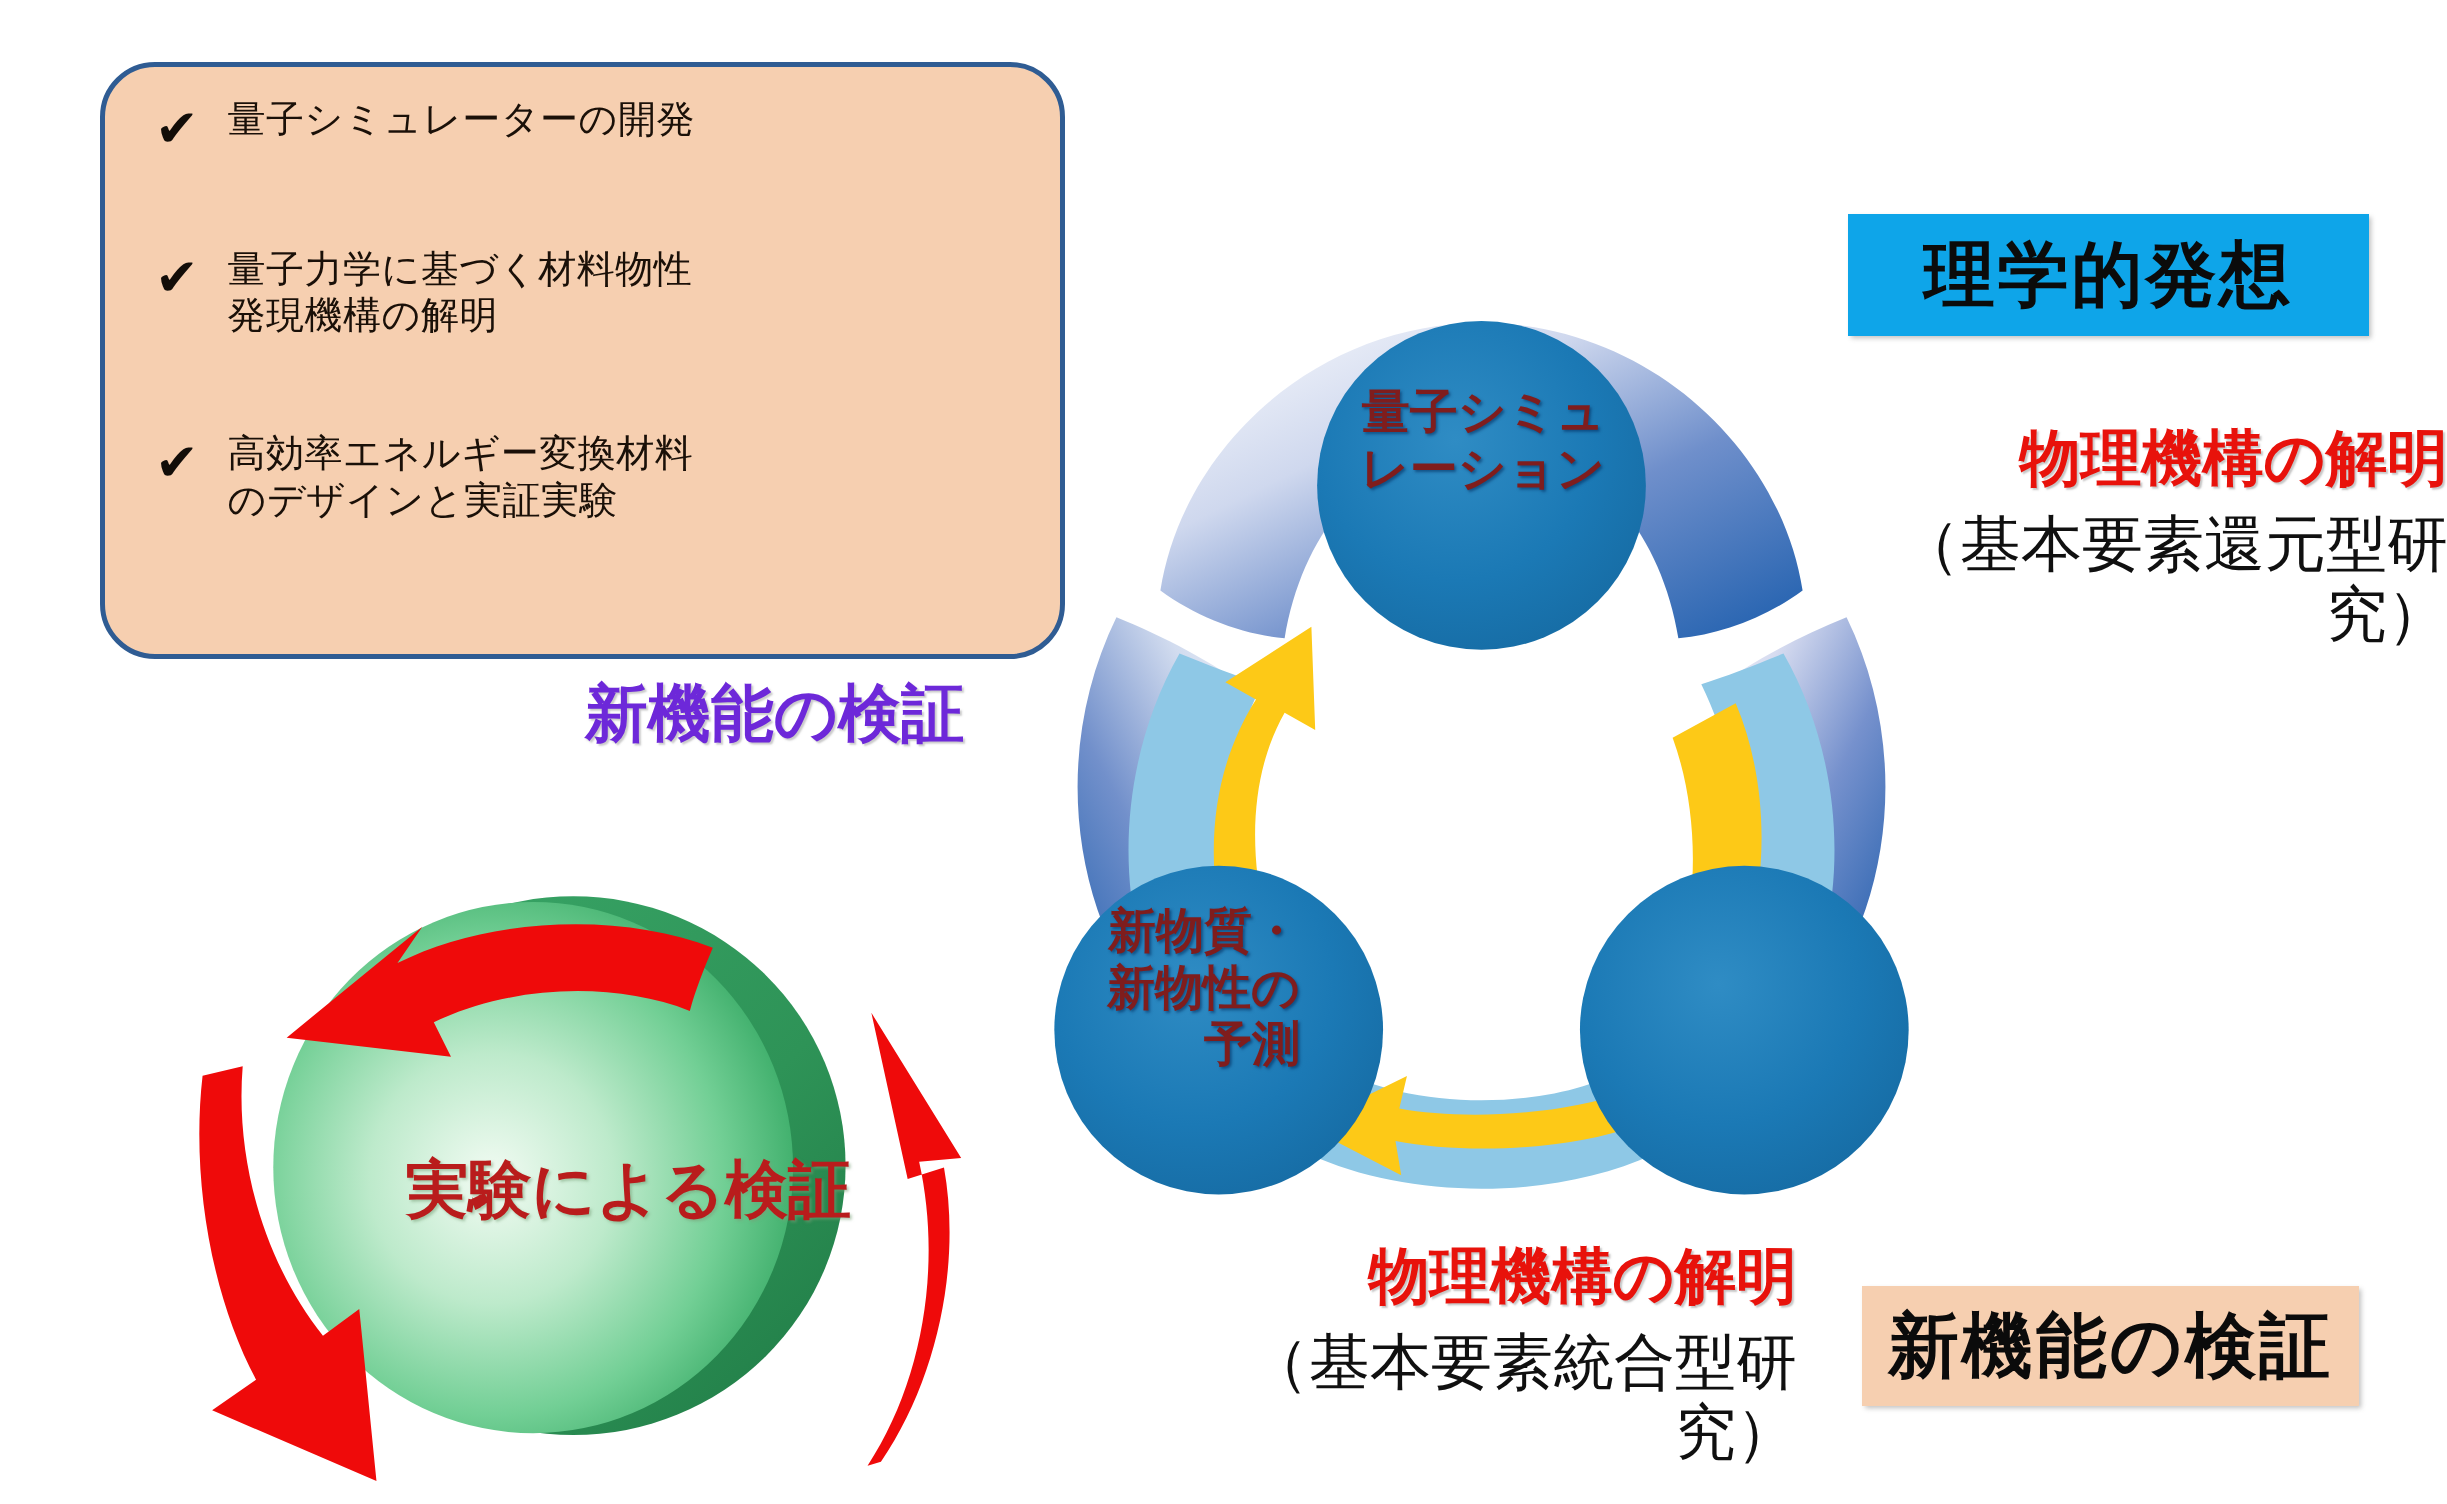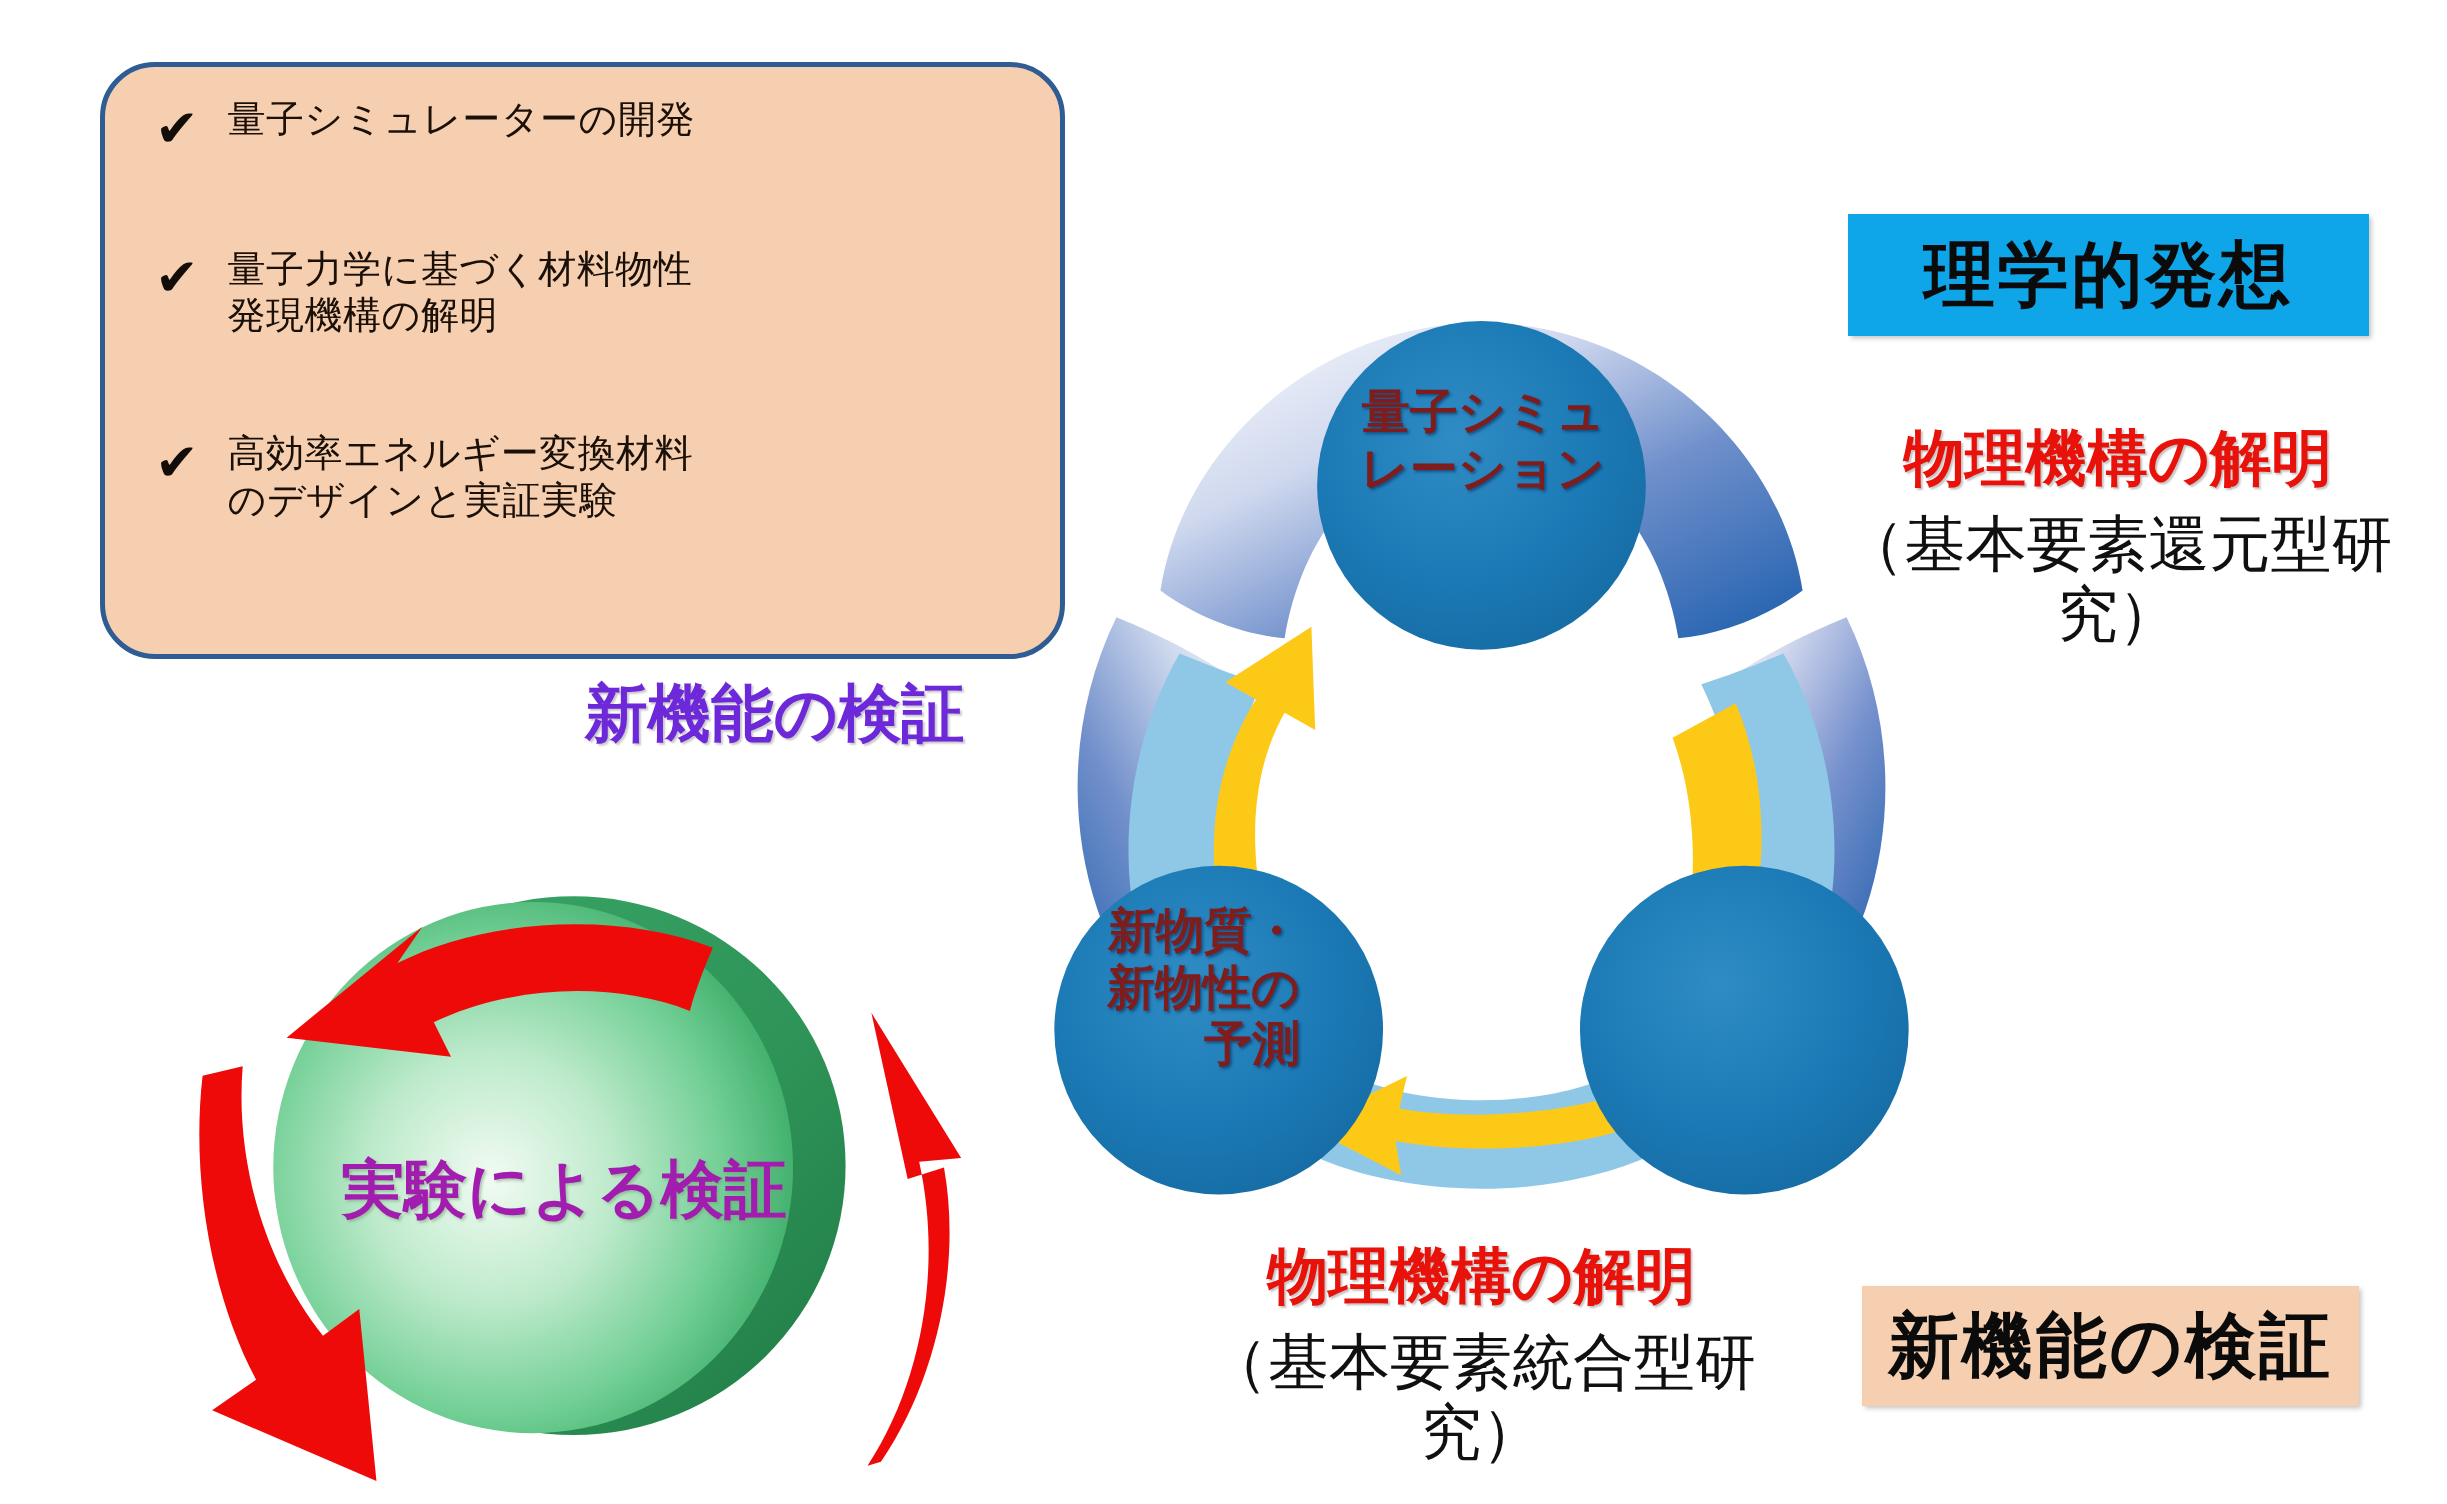--- a/index.html
+++ b/index.html
@@ -34,21 +34,21 @@
   
   .chip{
     position:absolute;display:flex;align-items:center;justify-content:center;
     font-size:71px;font-weight:700;color:#0b0b0b;letter-spacing:2.9px;
     box-shadow:2.9px 2.9px 4.8px rgba(120,120,120,.45);
   }
   #chip-science{left:1848px;top:214px;width:521px;height:122px;background:#0ea5e9;}
   #chip-engineering{left:1862px;top:1286px;width:497px;height:120px;background:#f6cfb0;}
 
   
-  .caption{position:absolute;text-align:center;white-space:pre-line;}
+  .caption{position:absolute;text-align:right;white-space:pre-line;}
   .cap-red{
     color:#e8120b;font-size:61px;font-weight:700;line-height:1.12;
     text-shadow:1.9px 1.9px 1.9px rgba(150,150,150,.55);
   }
   .cap-black{
     color:#101010;font-size:61px;font-weight:400;line-height:1.14;
   }
   #caption-reduction{left:1788px;top:406px;width:660px;}
   #caption-integration{left:1166px;top:1224px;width:631px;}
 
@@ -69,22 +69,22 @@
     pointer-events:none;
   }
   #node-label-0{left:1204px;top:384px;width:401px;}
   #node-label-1{left:1516px;top:929px;width:421px;}
   #node-label-2{left:956px;top:903px;width:344px;}
 
   
   #sphere-block{position:absolute;left:172px;top:793px;width:793px;height:688px;}
   #sphere-block svg{display:block;width:100%;height:100%;}
   #sphere-label{
-    position:absolute;left:277px;top:1147px;width:574px;text-align:center;
-    color:#a21caf;font-size:63px;font-weight:700;
+    position:absolute;left:277px;top:1147px;width:574px;text-align:right;
+    color:#b91c1c;font-size:63px;font-weight:700;
     text-shadow:1.9px 1.9px 2.9px rgba(120,160,120,.55);
     pointer-events:none;
   }
 </style>
 </head>
 <body>
 
 <div class="stage">
 
   <div id="bullet-panel">

